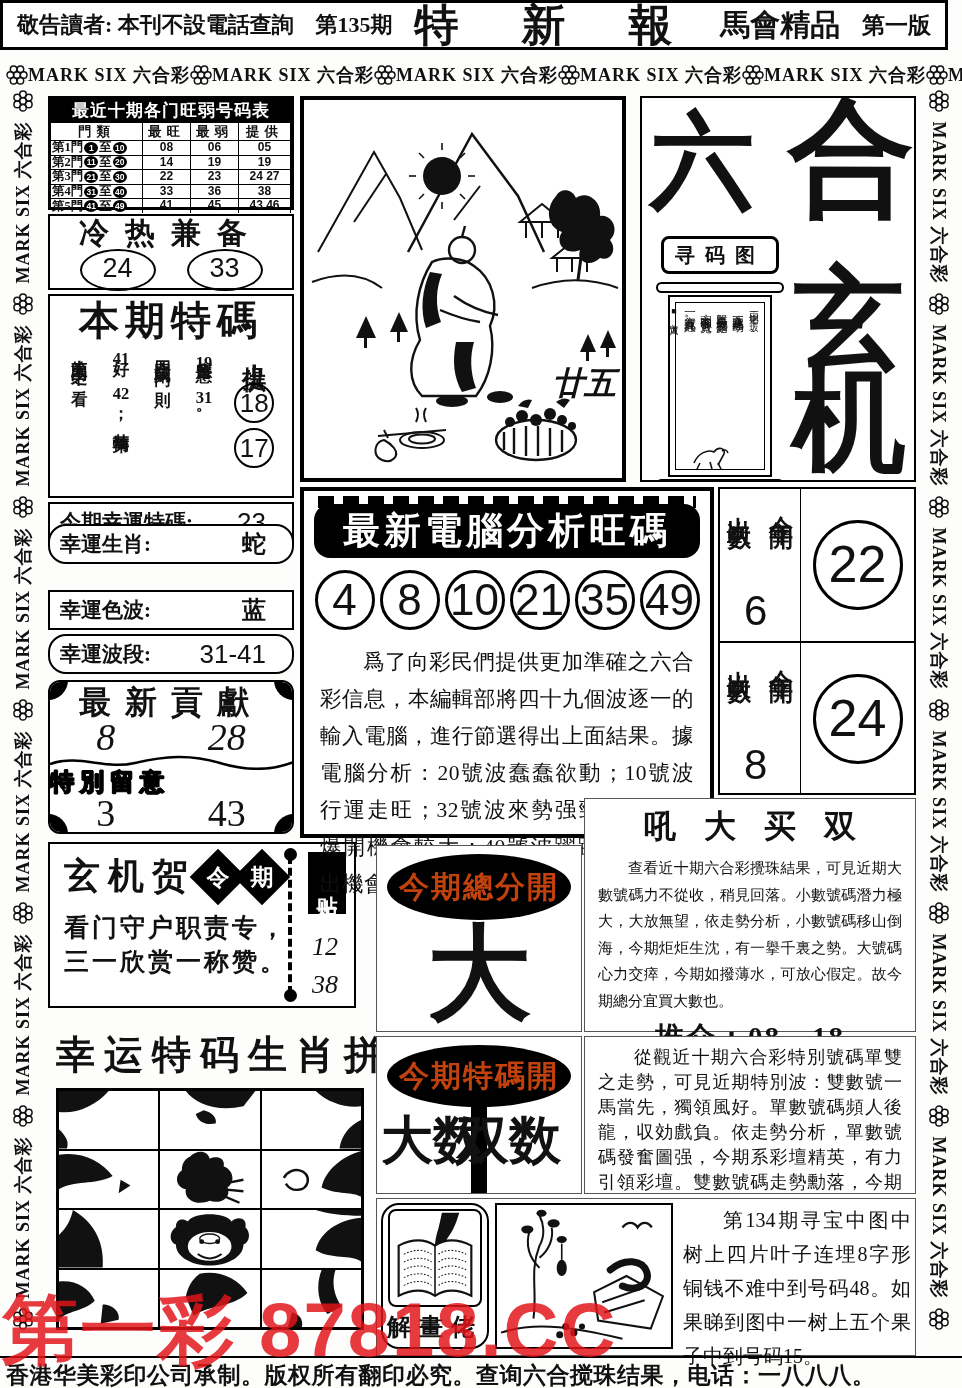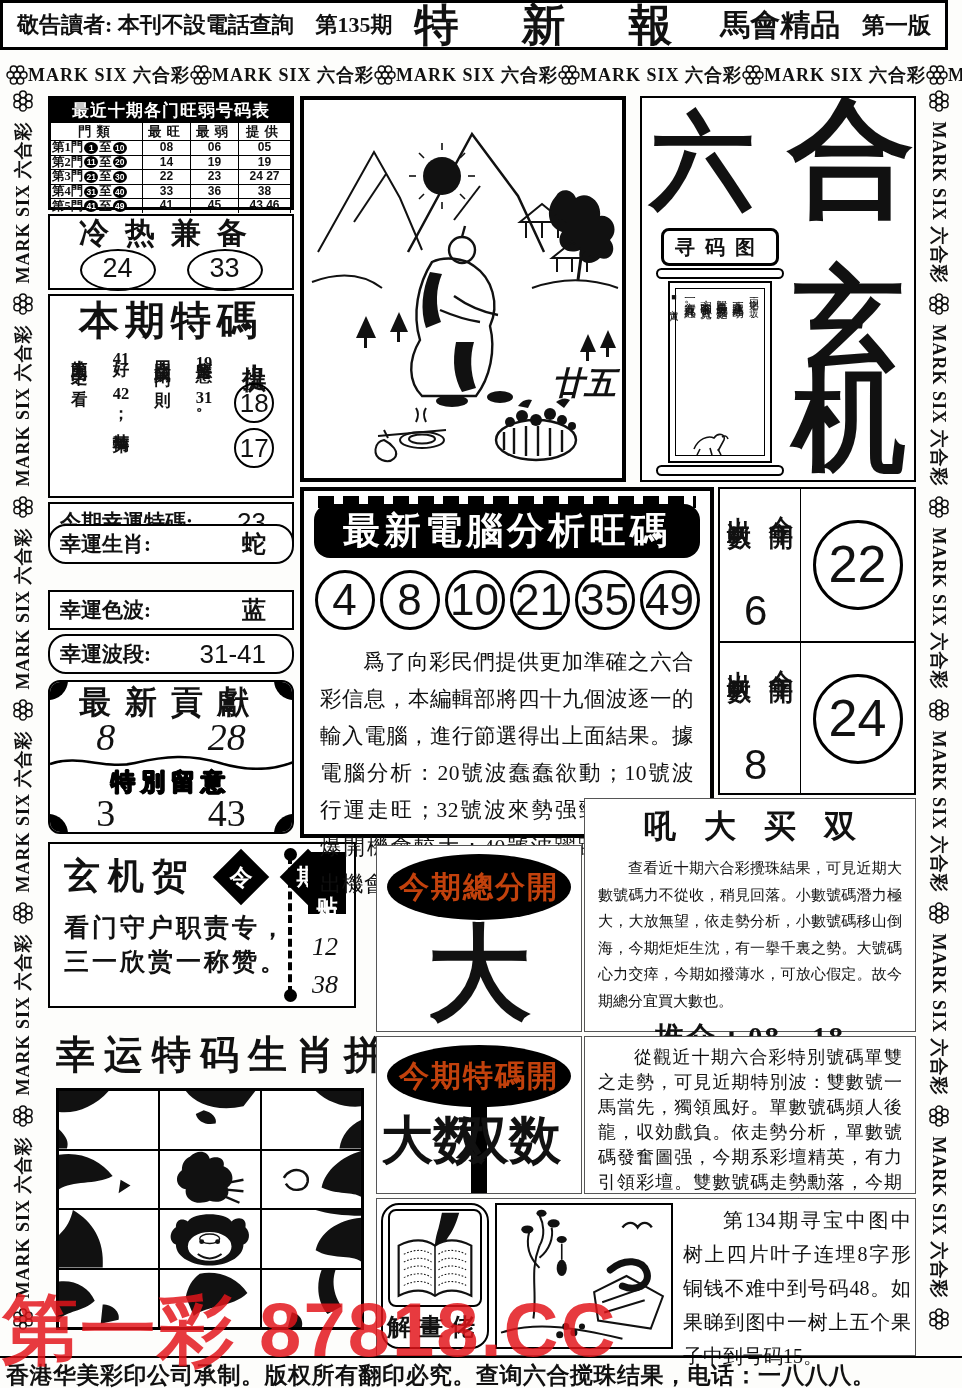--- a/index.html
+++ b/index.html
@@ -68,27 +68,27 @@
 
   
   #contrib-box{left:48px;top:680px;width:246px;height:154px;border:2.5px solid #000;border-radius:12px;overflow:hidden;}
   .corner{position:absolute;width:20px;height:20px;background:#000;}
   .c-tl{left:-2px;top:-2px;border-bottom-right-radius:100%;}
   .c-tr{right:-2px;top:-2px;border-bottom-left-radius:100%;}
   .c-bl{left:-2px;bottom:-2px;border-top-right-radius:100%;}
   .c-br{right:-2px;bottom:-2px;border-top-left-radius:100%;}
   .ct-title{font-size:32px;font-weight:bold;text-align:center;letter-spacing:14px;line-height:36px;margin-top:2px;}
   .ct-nums{display:flex;justify-content:space-around;font-size:38px;font-style:italic;line-height:34px;}
-  .ct-special{text-align:center;font-size:24px;font-weight:bold;letter-spacing:6px;color:#737373;
+  .ct-special{font-size:24px;font-weight:bold;letter-spacing:6px;color:#737373;
       -webkit-text-stroke:1.2px #000;text-shadow:1px 0 #000,-1px 0 #000,0 1px #000,0 -1px #000;line-height:24px;}
   .ct-nums2{display:flex;justify-content:space-around;font-size:38px;line-height:38px;}
 
   
   #mystery-box{left:48px;top:842px;width:308px;height:166px;border:2px solid #000;}
-  .my-title{display:flex;align-items:center;padding:8px 6px 0 14px;gap:23px;}
+  .my-title{display:flex;align-items:center;padding:8px 6px 0 14px;}
   .my-t1{font-size:36px;font-weight:bold;letter-spacing:8px;}
   .diamond{width:40px;height:40px;background:#000;transform:rotate(45deg);margin:0 2px;flex:0 0 auto;
       display:flex;align-items:center;justify-content:center;}
   .diamond span{transform:rotate(-45deg);color:#fff;font-size:23px;font-weight:bold;}
   .my-poem{font-size:25px;font-weight:bold;letter-spacing:3px;padding:10px 0 0 14px;line-height:34px;white-space:nowrap;}
   .dash-line{position:absolute;right:62px;top:12px;bottom:12px;border-left:4px dashed #000;}
   .dash-line::before,.dash-line::after{content:"";position:absolute;left:-8px;width:13px;height:13px;border-radius:50%;background:#000;}
   .dash-line::before{top:-8px;} .dash-line::after{bottom:-8px;}
   .tip-tag{position:absolute;right:8px;top:8px;width:38px;height:62px;background:#000;color:#fff;
       writing-mode:vertical-rl;font-size:21px;font-weight:bold;display:flex;align-items:center;justify-content:center;letter-spacing:4px;}
@@ -102,21 +102,21 @@
   .pz-cell svg{width:100%;height:100%;}
 
   
   #illus-box{left:300px;top:96px;width:326px;height:386px;border:4px solid #000;background:#fff;box-sizing:border-box;}
   #illus-box svg{width:100%;height:100%;}
 
   
   #hex-box{left:640px;top:96px;width:276px;height:386px;border:2px solid #000;overflow:hidden;}
   .hex-char{position:absolute;font-weight:bold;line-height:1;font-family:"Liberation Serif",serif;}
   #scroll{position:absolute;left:12px;top:130px;width:132px;}
-  .scroll-head{width:112px;height:32px;border:3px solid #000;border-radius:8px;margin:0 auto;
+  .scroll-head{width:112px;height:32px;border:3px solid #000;border-radius:8px;margin:8px auto;
       font-size:20px;font-weight:bold;letter-spacing:10px;display:flex;align-items:center;justify-content:center;}
   .scroll-roller{width:128px;height:11px;border:2px solid #000;border-radius:6px;margin:2px auto;box-sizing:border-box;}
   .scroll-body{width:100px;height:178px;border:2px solid #000;margin:0 auto;position:relative;}
   .scroll-inner{position:absolute;inset:5px;border:1px solid #000;padding:3px 2px;
       writing-mode:vertical-rl;font-size:11.5px;line-height:16px;letter-spacing:1px;}
   .scroll-intro{font-size:9.5px;letter-spacing:0;}
   .scroll-sign{font-size:9px;}
   #horse-sketch{position:absolute;left:18px;bottom:4px;width:44px;height:34px;}
 
   

